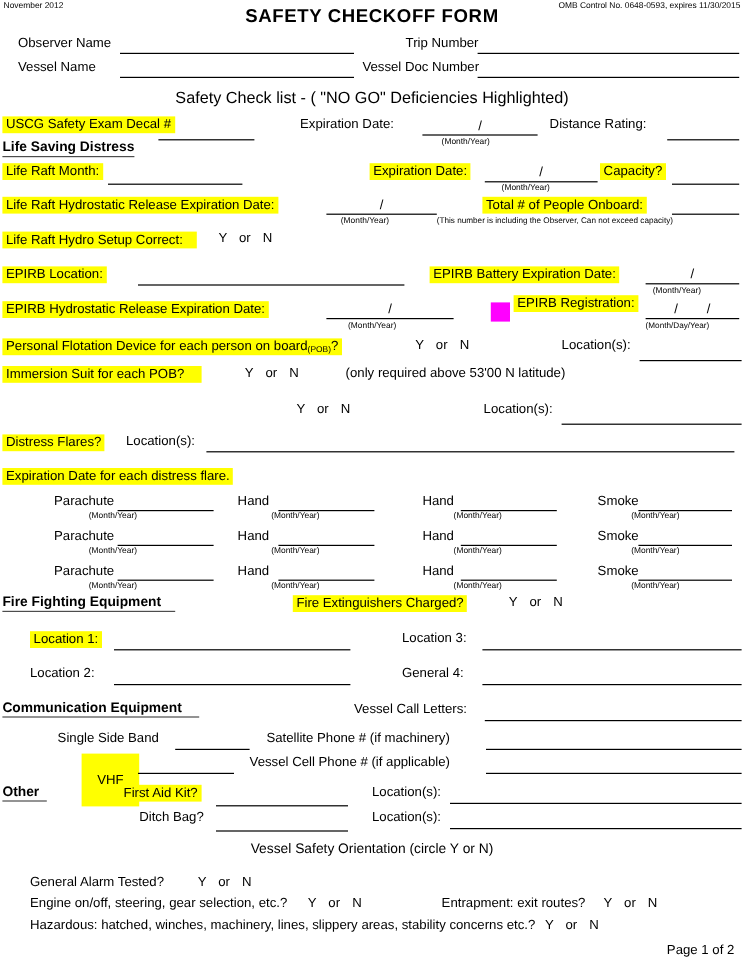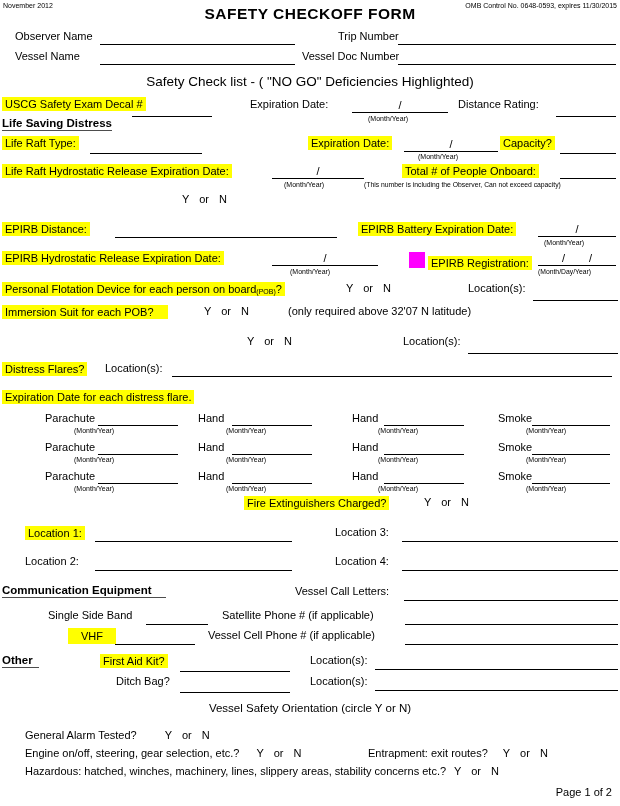--- a/index.html
+++ b/index.html
@@ -47,70 +47,71 @@
   <span class="abs" style="left:250px;top:98px">Expiration Date:</span>
   <span class="line" style="left:352px;top:99px;width:96px">
       <i>/</i>
     </span>
   <span class="abs tiny" style="left:368px;top:115px">(Month/Year)</span>
   <span class="abs" style="left:458px;top:98px">Distance Rating:</span>
   <span class="line" style="left:556px;top:103px;width:60px"></span>
 
   <span class="abs sec" style="left:2px;top:117px">Life Saving Distress</span>
 
-  <span class="abs hl" style="left:2px;top:136px">Life Raft Type:</span>
+  <span class="abs hl" style="left:2px;top:136px">Life Raft Month:</span>
   <span class="line" style="left:90px;top:140px;width:112px"></span>
   <span class="abs hl" style="left:308px;top:136px">Expiration Date:</span>
   <span class="line" style="left:404px;top:138px;width:94px">
       <i>/</i>
     </span>
   <span class="abs tiny" style="left:418px;top:153px">(Month/Year)</span>
   <span class="abs hl" style="left:500px;top:136px">Capacity?</span>
   <span class="line" style="left:560px;top:140px;width:56px"></span>
 
   <span class="abs hl" style="left:2px;top:164px">Life Raft Hydrostatic Release Expiration Date:</span>
   <span class="line" style="left:272px;top:165px;width:92px">
       <i>/</i>
     </span>
   <span class="abs tiny" style="left:284px;top:181px">(Month/Year)</span>
   <span class="abs hl" style="left:402px;top:164px">Total # of People Onboard:</span>
   <span class="line" style="left:560px;top:165px;width:56px"></span>
   <span class="abs note" style="left:364px;top:181px">(This number is including the Observer, Can not exceed capacity)</span>
 
+  <span class="abs hl" style="left:2px;top:193px;padding-right:12px">Life Raft Hydro Setup Correct:</span>
   <span class="abs yn" style="left:182px;top:193px">Y or N</span>
 
-  <span class="abs hl" style="left:2px;top:222px">EPIRB Distance:</span>
+  <span class="abs hl" style="left:2px;top:222px">EPIRB Location:</span>
   <span class="line" style="left:115px;top:224px;width:222px"></span>
   <span class="abs hl" style="left:358px;top:222px">EPIRB Battery Expiration Date:</span>
   <span class="line" style="left:538px;top:223px;width:78px">
       <i>/</i>
     </span>
   <span class="abs tiny" style="left:544px;top:239px">(Month/Year)</span>
 
   <span class="abs hl" style="left:2px;top:251px">EPIRB Hydrostatic Release Expiration Date:</span>
   <span class="line" style="left:272px;top:252px;width:106px">
       <i>/</i>
     </span>
   <span class="abs tiny" style="left:290px;top:268px">(Month/Year)</span>
   <span class="flag" style="left:409px;top:252px"></span>
-  <span class="abs hl" style="left:428px;top:256px">EPIRB Registration:</span>
+  <span class="abs hl" style="left:428px;top:246px">EPIRB Registration:</span>
   <span class="line dbl" style="left:538px;top:252px;width:78px">
       <i>/</i>
       <i>/</i>
     </span>
   <span class="abs note" style="left:538px;top:268px">(Month/Day/Year)</span>
 
   <span class="abs hl" style="left:2px;top:282px"><span>Personal Flotation Device for each person on board</span><span class="tiny" style="vertical-align:-1px">(POB)</span><span>?</span></span>
   <span class="abs yn" style="left:346px;top:282px">Y or N</span>
   <span class="abs" style="left:468px;top:282px">Location(s):</span>
   <span class="line" style="left:533px;top:287px;width:85px"></span>
 
   <span class="abs hl" style="left:2px;top:305px;padding-right:14px">Immersion Suit for each POB?</span>
   <span class="abs yn" style="left:204px;top:305px">Y or N</span>
-  <span class="abs" style="left:288px;top:305px">(only required above 32'07 N latitude)</span>
+  <span class="abs" style="left:288px;top:305px">(only required above 53'00 N latitude)</span>
 
   <span class="abs yn" style="left:247px;top:335px">Y or N</span>
   <span class="abs" style="left:403px;top:335px">Location(s):</span>
   <span class="line" style="left:468px;top:340px;width:150px"></span>
 
   <span class="abs hl" style="left:2px;top:362px">Distress Flares?</span>
   <span class="abs" style="left:105px;top:362px">Location(s):</span>
   <span class="line" style="left:172px;top:363px;width:440px"></span>
 
   <span class="abs hl" style="left:2px;top:390px">Expiration Date for each distress flare.</span>
@@ -147,43 +148,44 @@
   <span class="abs" style="left:198px;top:470px">Hand</span>
   <span class="line" style="left:232px;top:470px;width:80px"></span>
   <span class="abs tiny" style="left:226px;top:485px">(Month/Year)</span>
   <span class="abs" style="left:352px;top:470px">Hand</span>
   <span class="line" style="left:384px;top:470px;width:80px"></span>
   <span class="abs tiny" style="left:378px;top:485px">(Month/Year)</span>
   <span class="abs" style="left:498px;top:470px">Smoke</span>
   <span class="line" style="left:532px;top:470px;width:78px"></span>
   <span class="abs tiny" style="left:526px;top:485px">(Month/Year)</span>
 
+  <span class="abs sec" style="left:2px;top:496px;padding-right:12px">Fire Fighting Equipment</span>
   <span class="abs hl" style="left:244px;top:496px">Fire Extinguishers Charged?</span>
   <span class="abs yn" style="left:424px;top:496px">Y or N</span>
 
   <span class="abs hl" style="left:25px;top:526px">Location 1:</span>
   <span class="line" style="left:95px;top:528px;width:197px"></span>
   <span class="abs" style="left:335px;top:526px">Location 3:</span>
   <span class="line" style="left:402px;top:528px;width:216px"></span>
 
   <span class="abs" style="left:25px;top:555px">Location 2:</span>
   <span class="line" style="left:95px;top:557px;width:197px"></span>
-  <span class="abs" style="left:335px;top:555px">Location 4:</span>
+  <span class="abs" style="left:335px;top:555px">General 4:</span>
   <span class="line" style="left:402px;top:557px;width:216px"></span>
 
   <span class="abs sec" style="left:2px;top:584px;padding-right:14px">Communication Equipment</span>
   <span class="abs" style="left:295px;top:585px">Vessel Call Letters:</span>
   <span class="line" style="left:404px;top:587px;width:214px"></span>
 
   <span class="abs" style="left:48px;top:609px">Single Side Band</span>
   <span class="line" style="left:146px;top:611px;width:62px"></span>
-  <span class="abs" style="left:222px;top:609px">Satellite Phone # (if applicable)</span>
+  <span class="abs" style="left:222px;top:609px">Satellite Phone # (if machinery)</span>
   <span class="line" style="left:405px;top:611px;width:213px"></span>
 
-  <span class="abs hl" style="left:68px;top:628px;padding:2px 13px">VHF</span>
+  <span class="abs hl" style="left:68px;top:628px;padding:16px 13px">VHF</span>
   <span class="line" style="left:115px;top:631px;width:80px"></span>
   <span class="abs" style="left:208px;top:629px">Vessel Cell Phone # (if applicable)</span>
   <span class="line" style="left:405px;top:631px;width:213px"></span>
 
   <span class="abs sec" style="left:2px;top:654px;padding-right:6px">Other</span>
   <span class="abs hl" style="left:100px;top:654px">First Aid Kit?</span>
   <span class="line" style="left:180px;top:658px;width:110px"></span>
   <span class="abs" style="left:310px;top:654px">Location(s):</span>
   <span class="line" style="left:375px;top:656px;width:243px"></span>
 

